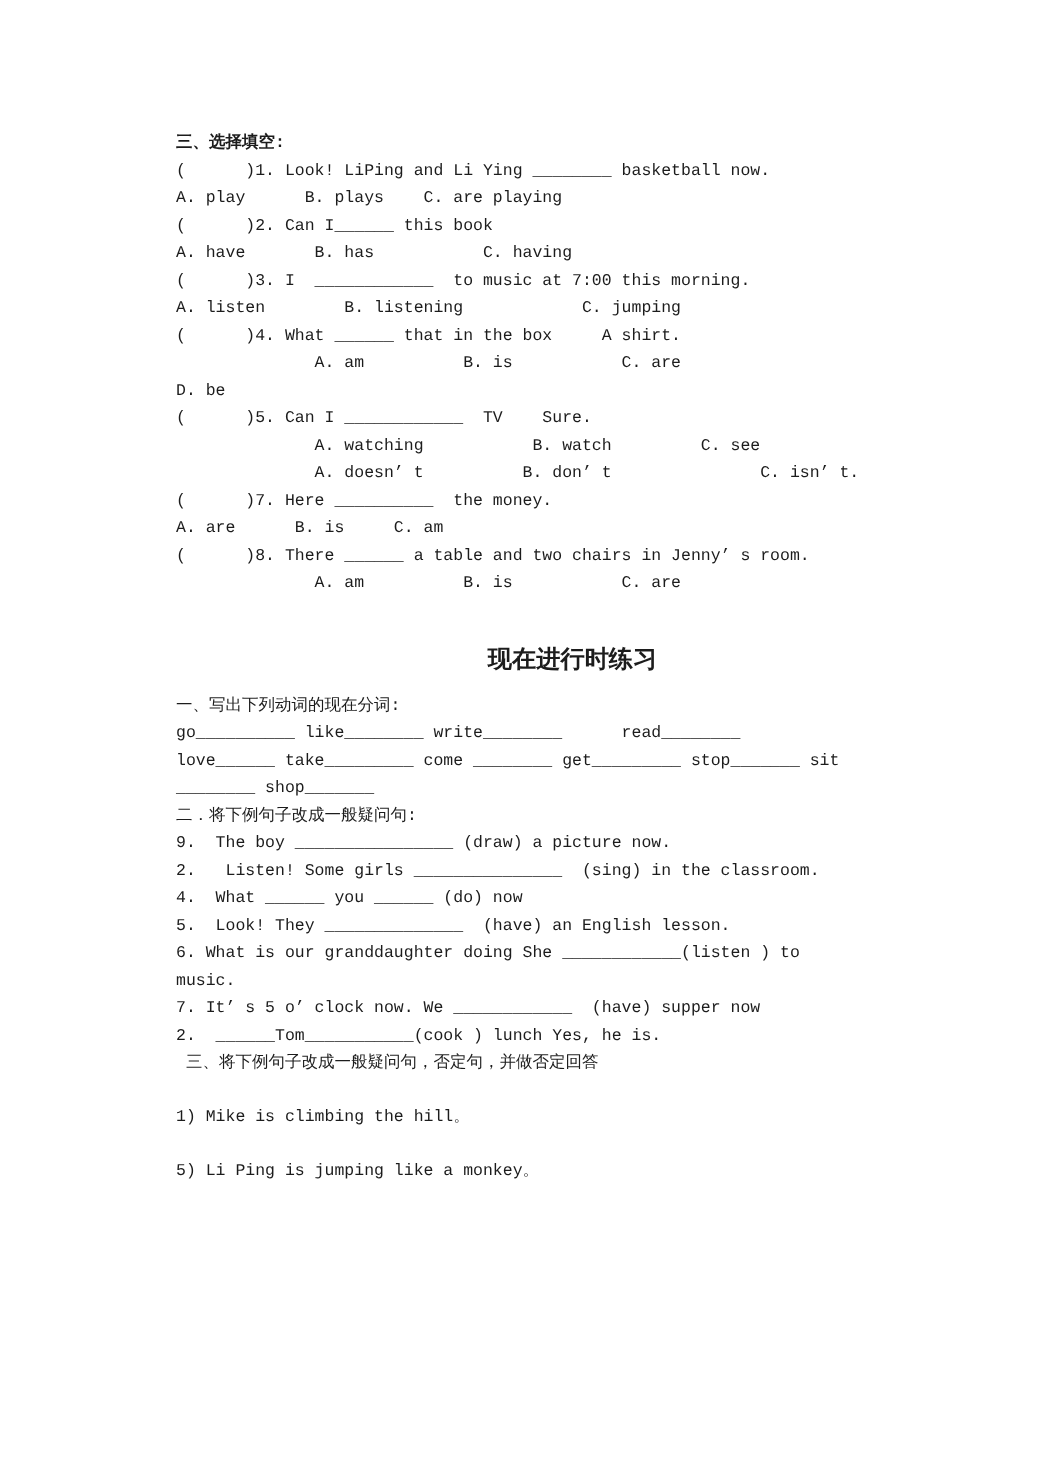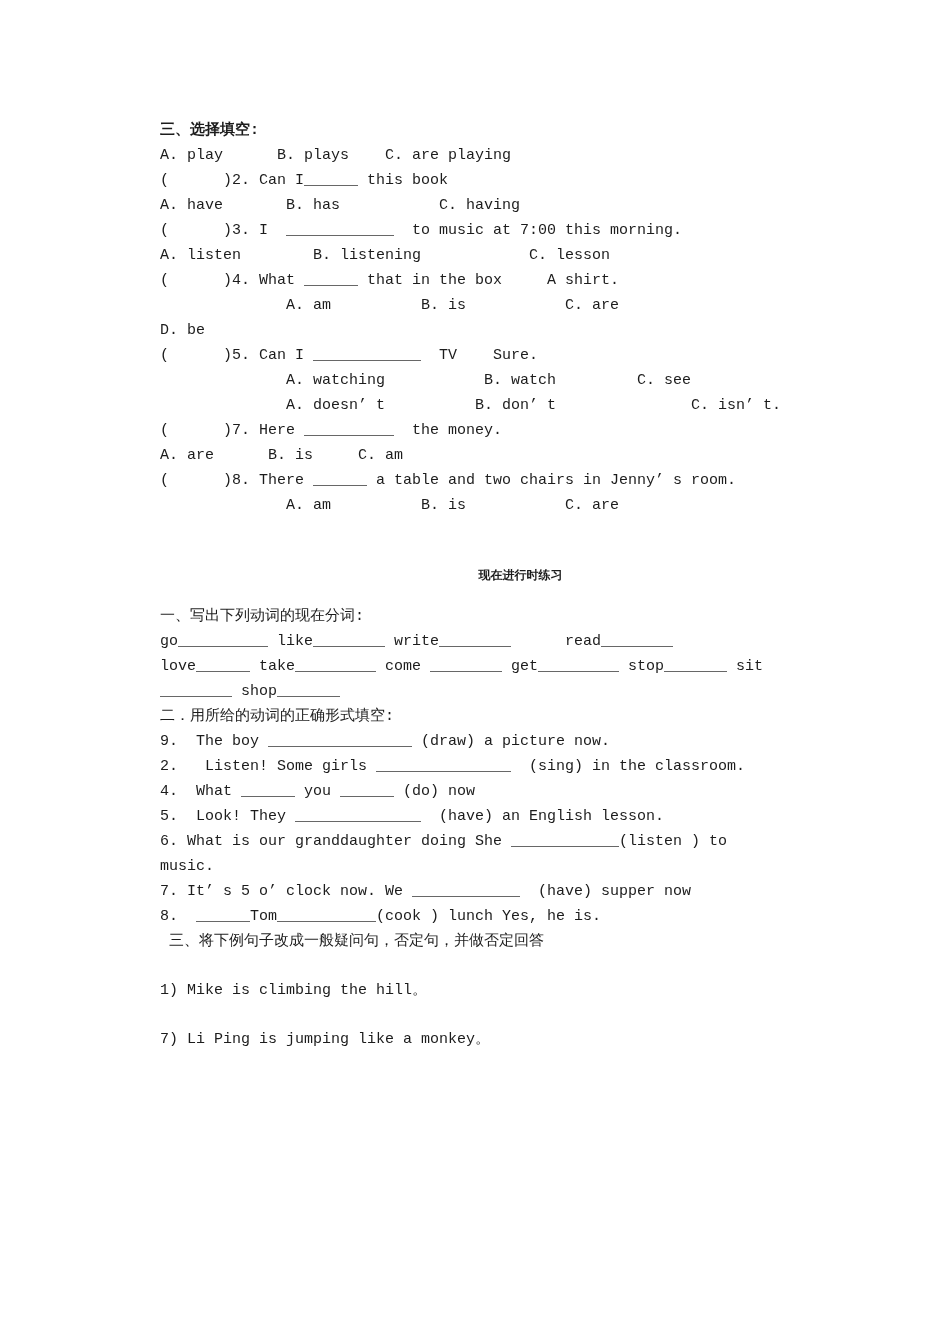--- a/index.html
+++ b/index.html
@@ -25,67 +25,68 @@
     font-size: 15px;
     line-height: 25px;
     font-family: "Liberation Mono", "DejaVu Sans Mono", monospace;
   }
   .heading-bold {
     font-weight: bold;
   }
   .doc-title {
     text-align: center;
     font-weight: bold;
-    font-size: 12px;
+    font-size: 22px;
     line-height: 28px;
     margin-top: 44px;
     margin-bottom: 14px;
     white-space: pre;
     font-family: "Liberation Mono", "DejaVu Sans Mono", monospace;
   }
   .spaced {
     margin-top: 24px;
   }
 </style>
 </head>
 <body>
 
 <div class="page">
 
   <div class="line heading-bold">三、选择填空:</div>
+  <div class="line">(      )1. Look! LiPing and Li Ying ________ basketball now.</div>
   <div class="line">A. play      B. plays    C. are playing</div>
   <div class="line">(      )2. Can I______ this book</div>
   <div class="line">A. have       B. has           C. having</div>
   <div class="line">(      )3. I  ____________  to music at 7:00 this morning.</div>
-  <div class="line">A. listen        B. listening            C. lesson</div>
+  <div class="line">A. listen        B. listening            C. jumping</div>
   <div class="line">(      )4. What ______ that in the box     A shirt.</div>
   <div class="line">              A. am          B. is           C. are</div>
   <div class="line">D. be</div>
   <div class="line">(      )5. Can I ____________  TV    Sure.</div>
   <div class="line">              A. watching           B. watch         C. see</div>
   <div class="line">              A. doesn’ t          B. don’ t               C. isn’ t.</div>
   <div class="line">(      )7. Here __________  the money.</div>
   <div class="line">A. are      B. is     C. am</div>
   <div class="line">(      )8. There ______ a table and two chairs in Jenny’ s room.</div>
   <div class="line">              A. am          B. is           C. are</div>
 
   <div class="doc-title">现在进行时练习</div>
 
   <div class="line">一、写出下列动词的现在分词:</div>
   <div class="line">go__________ like________ write________      read________</div>
   <div class="line">love______ take_________ come ________ get_________ stop_______ sit</div>
   <div class="line">________ shop_______</div>
 
-  <div class="line">二．用所给的动词的正确形式填空:</div>
+  <div class="line">二．将下例句子改成一般疑问句:</div>
   <div class="line">9.  The boy ________________ (draw) a picture now.</div>
   <div class="line">2.   Listen! Some girls _______________  (sing) in the classroom.</div>
   <div class="line">4.  What ______ you ______ (do) now</div>
   <div class="line">5.  Look! They ______________  (have) an English lesson.</div>
   <div class="line">6. What is our granddaughter doing She ____________(listen ) to</div>
   <div class="line">music.</div>
   <div class="line">7. It’ s 5 o’ clock now. We ____________  (have) supper now</div>
-  <div class="line">8.  ______Tom___________(cook ) lunch Yes, he is.</div>
+  <div class="line">2.  ______Tom___________(cook ) lunch Yes, he is.</div>
 
   <div class="line"> 三、将下例句子改成一般疑问句，否定句，并做否定回答</div>
   <div class="line spaced">1) Mike is climbing the hill。</div>
-  <div class="line spaced">7) Li Ping is jumping like a monkey。</div>
+  <div class="line spaced">5) Li Ping is jumping like a monkey。</div>
 
 </div>
 
 </body></html>

